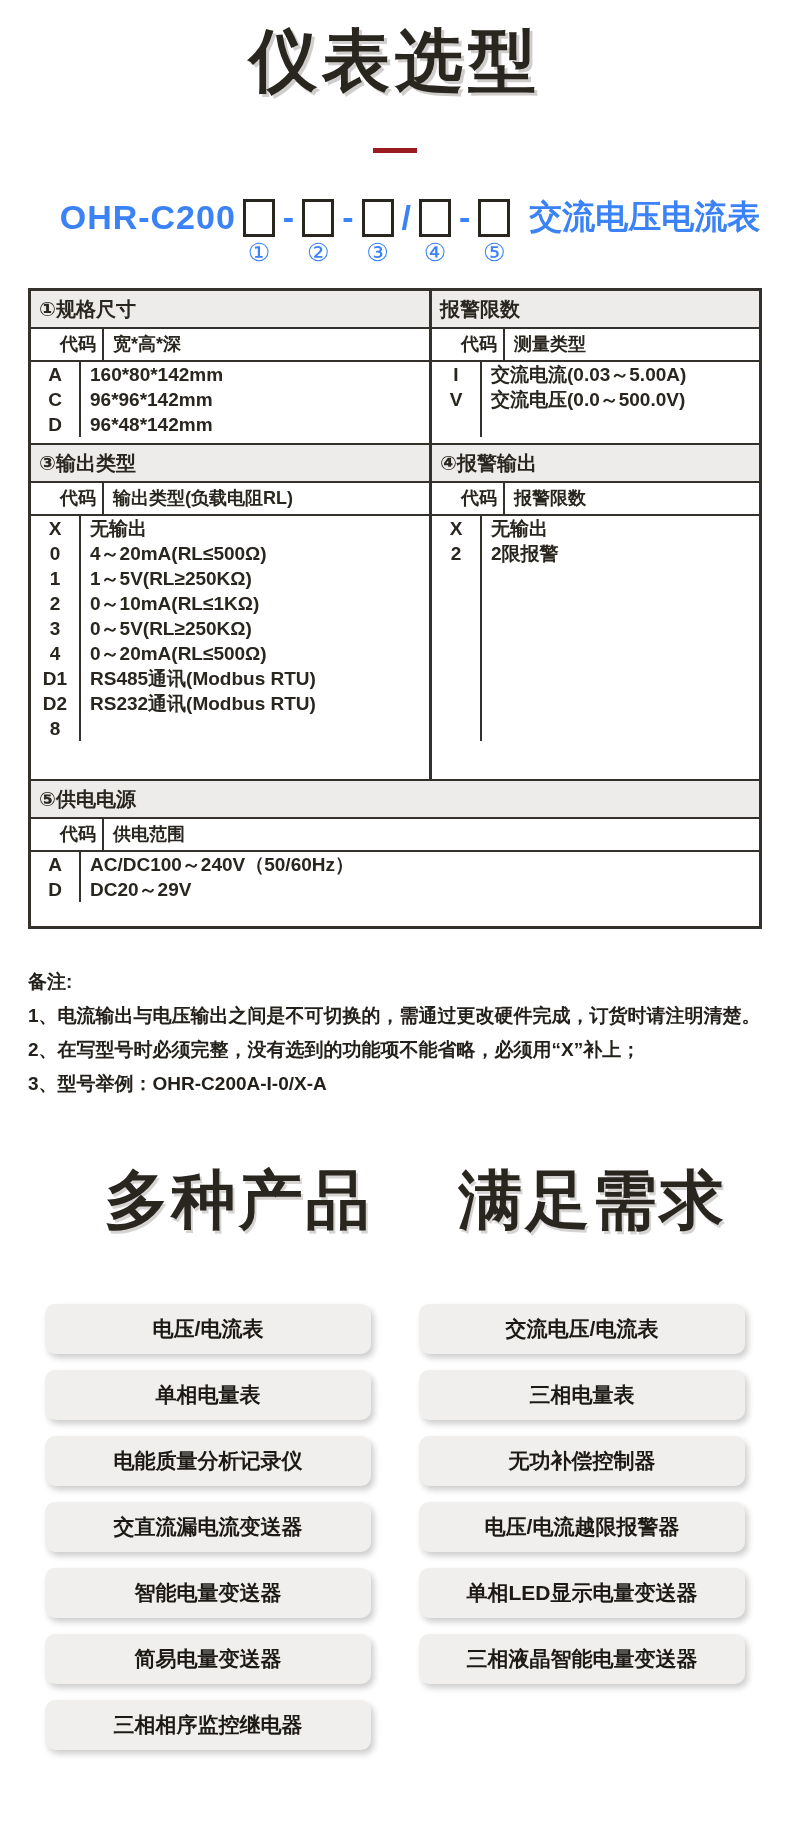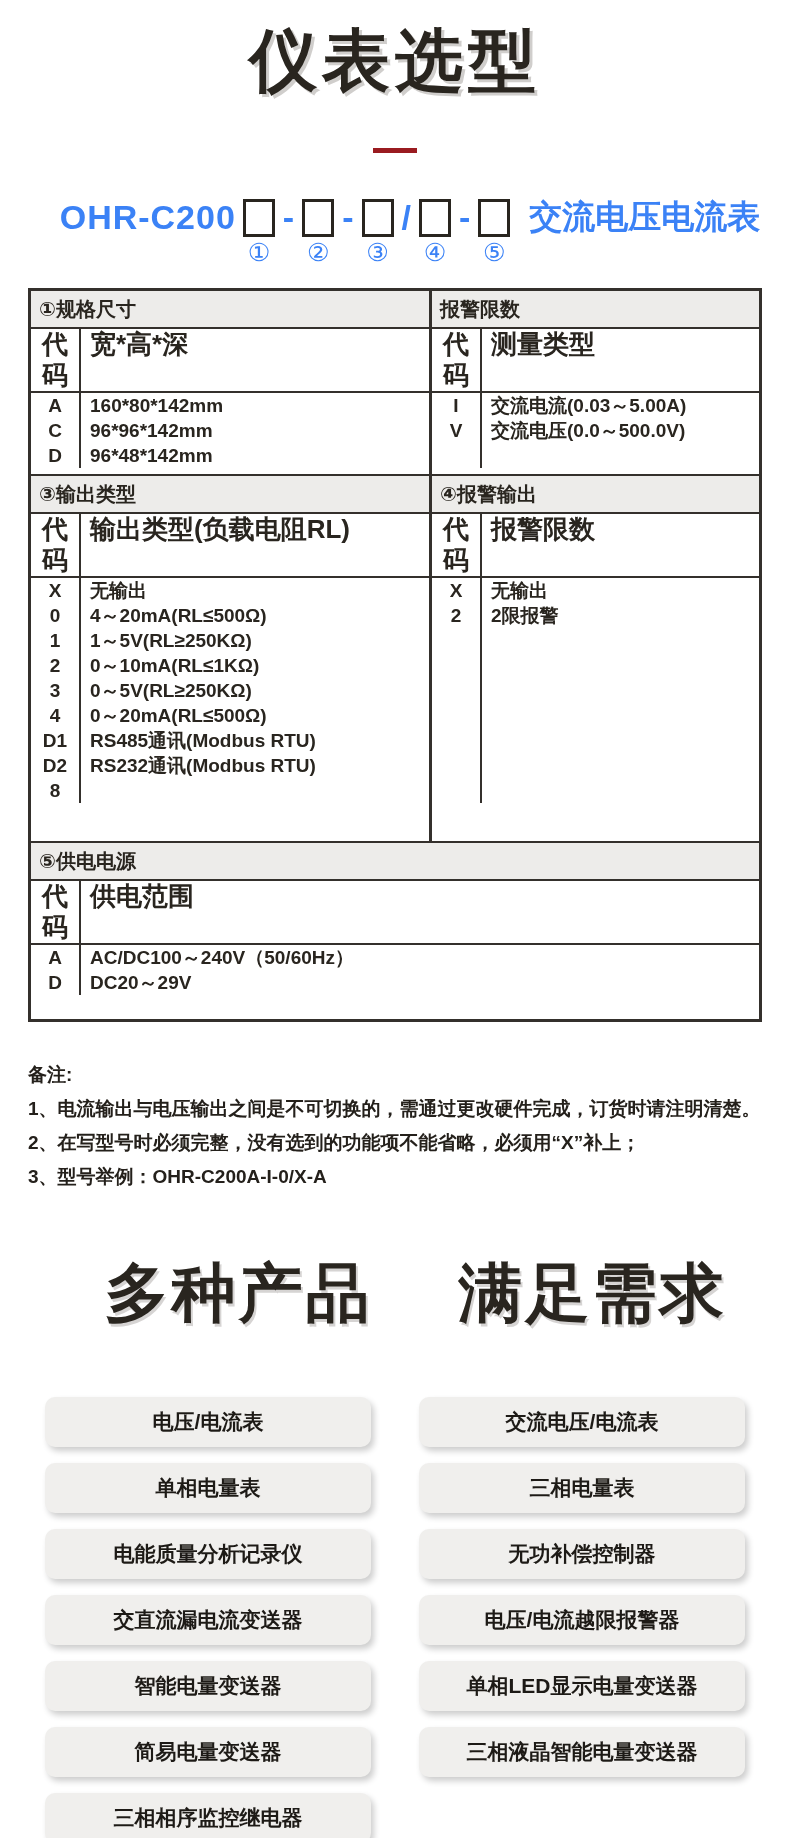--- a/index.html
+++ b/index.html
@@ -36,21 +36,21 @@
   .trow { display:flex; align-items:stretch; }
   .trow + .trow { border-top:2px solid #34302c; }
   .half { display:flex; flex-direction:column; }
   .half.l { width:398px; }
   .half.r { flex:1; border-left:3px solid #34302c; }
   .half.full { width:100%; }
   .sec-title {
     background:#edecea; border-bottom:2px solid #34302c;
     font-size:20px; font-weight:bold; padding:5px 8px 4px; line-height:27px;
   }
-  .sec-sub { display:flex; border-bottom:2px solid #34302c; font-weight:bold; font-size:26px; }
+  .sec-sub { display:flex; border-bottom:2px solid #34302c; font-weight:bold; font-size:18px;padding-left:23px; }
   .sec-sub .ccol, .sec-body .ccol {
     width:50px; flex-shrink:0; border-right:2px solid #34302c; text-align:center;
   }
   .sec-sub .dcol, .sec-body .dcol { flex:1; padding-left:9px; }
   .sec-sub .ccol, .sec-sub .dcol { line-height:31px; }
   .sec-body { display:flex; flex:1; font-size:19px; font-weight:600; padding-bottom:0; }
   .sec-body .ln { line-height:25px; }
   .pb-s1 .sec-body { padding-bottom:6px; }
   .pb-s3 .sec-body { padding-bottom:38px; }
   .pb-s5 .sec-body { padding-bottom:24px; }

